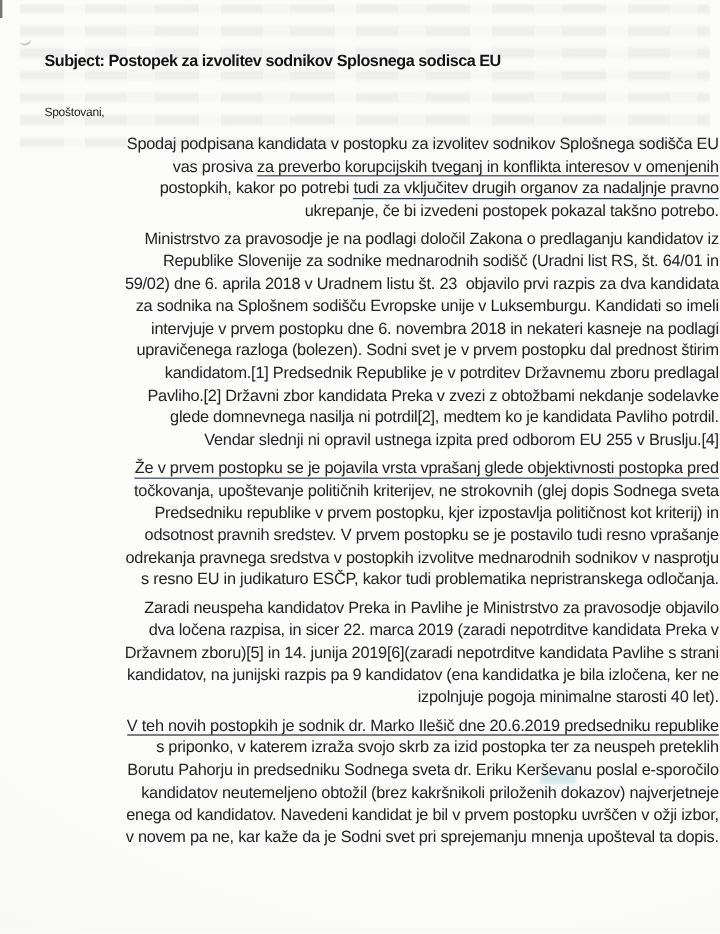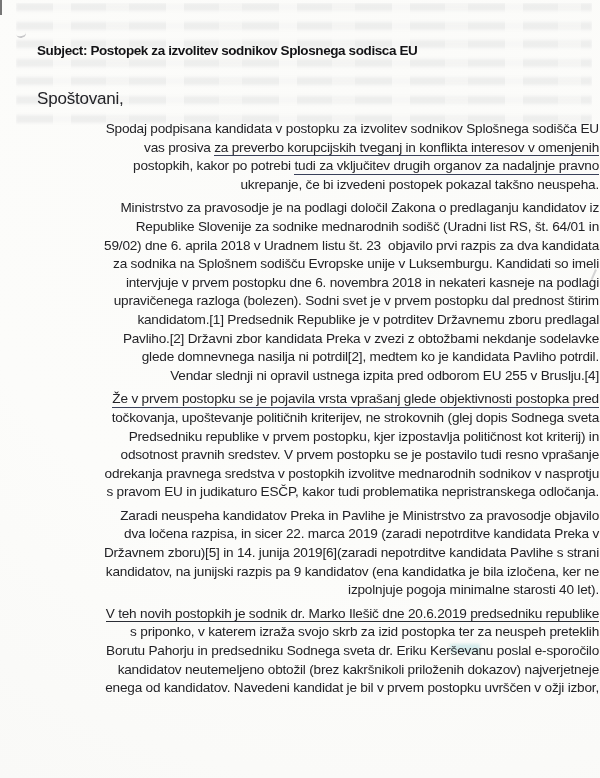--- a/index.html
+++ b/index.html
@@ -50,21 +50,21 @@
   .subject{
     margin-top:43px;
     font-size:13.5px;
     font-weight:bold;
     letter-spacing:-0.4px;
     color:#141417;
   }
   .salutation{
     margin-top:31px;
     margin-bottom:11px;
-    font-size:17px;
+    font-size:10px;
     letter-spacing:-0.2px;
   }
   .para{margin:0 0 5px 0;text-align:right;}
   .line{
     font-size:13.6px;
     line-height:18.6px;
     letter-spacing:-0.2px;
     white-space:pre-wrap;
   }
   .ul{padding-bottom:0.5px;}
@@ -81,51 +81,52 @@
   <div class="teal-smudge"></div>
   <div class="tick-mark"></div>
   <div class="content">
     <div class="subject">Subject: Postopek za izvolitev sodnikov Splosnega sodisca EU</div>
     <div class="salutation">Spoštovani,</div>
     <div class="body">
         <div class="para">
           <div class="line"><span>Spodaj podpisana kandidata v postopku za izvolitev sodnikov Splošnega sodišča EU</span></div>
           <div class="line"><span>vas prosiva </span><span class="ul pen">za preverbo korupcijskih tveganj in konflikta interesov v omenjenih</span></div>
           <div class="line"><span>postopkih, kakor po potrebi </span><span class="ul pen">tudi za vključitev drugih organov za nadaljnje pravno</span></div>
-          <div class="line"><span>ukrepanje, če bi izvedeni postopek pokazal takšno neuspeha.</span></div>
+          <div class="line"><span>ukrepanje, če bi izvedeni postopek pokazal takšno potrebo.</span></div>
         </div>
         <div class="para">
           <div class="line"><span>Ministrstvo za pravosodje je na podlagi določil Zakona o predlaganju kandidatov iz</span></div>
           <div class="line"><span>Republike Slovenije za sodnike mednarodnih sodišč (Uradni list RS, št. 64/01 in</span></div>
           <div class="line"><span>59/02) dne 6. aprila 2018 v Uradnem listu št. 23  objavilo prvi razpis za dva kandidata</span></div>
           <div class="line"><span>za sodnika na Splošnem sodišču Evropske unije v Luksemburgu. Kandidati so imeli</span></div>
           <div class="line"><span>intervjuje v prvem postopku dne 6. novembra 2018 in nekateri kasneje na podlagi</span></div>
           <div class="line"><span>upravičenega razloga (bolezen). Sodni svet je v prvem postopku dal prednost štirim</span></div>
           <div class="line"><span>kandidatom.[1] Predsednik Republike je v potrditev Državnemu zboru predlagal</span></div>
           <div class="line"><span>Pavliho.[2] Državni zbor kandidata Preka v zvezi z obtožbami nekdanje sodelavke</span></div>
           <div class="line"><span>glede domnevnega nasilja ni potrdil[2], medtem ko je kandidata Pavliho potrdil.</span></div>
           <div class="line"><span>Vendar slednji ni opravil ustnega izpita pred odborom EU 255 v Bruslju.[4]</span></div>
         </div>
         <div class="para">
           <div class="line"><span class="ul pen">Že v prvem postopku se je pojavila vrsta vprašanj glede objektivnosti postopka pred</span></div>
           <div class="line"><span>točkovanja, upoštevanje političnih kriterijev, ne strokovnih (glej dopis Sodnega sveta</span></div>
           <div class="line"><span>Predsedniku republike v prvem postopku, kjer izpostavlja političnost kot kriterij) in</span></div>
           <div class="line"><span>odsotnost pravnih sredstev. V prvem postopku se je postavilo tudi resno vprašanje</span></div>
           <div class="line"><span>odrekanja pravnega sredstva v postopkih izvolitve mednarodnih sodnikov v nasprotju</span></div>
-          <div class="line"><span>s pravom EU in judikaturo ESČP, kakor tudi problematika nepristranskega odločanja.</span></div>
+          <div class="line"><span>s resno EU in judikaturo ESČP, kakor tudi problematika nepristranskega odločanja.</span></div>
         </div>
         <div class="para">
           <div class="line"><span>Zaradi neuspeha kandidatov Preka in Pavlihe je Ministrstvo za pravosodje objavilo</span></div>
           <div class="line"><span>dva ločena razpisa, in sicer 22. marca 2019 (zaradi nepotrditve kandidata Preka v</span></div>
           <div class="line"><span>Državnem zboru)[5] in 14. junija 2019[6](zaradi nepotrditve kandidata Pavlihe s strani</span></div>
           <div class="line"><span>kandidatov, na junijski razpis pa 9 kandidatov (ena kandidatka je bila izločena, ker ne</span></div>
           <div class="line"><span>izpolnjuje pogoja minimalne starosti 40 let).</span></div>
         </div>
         <div class="para">
           <div class="line"><span class="ul rule">V teh novih postopkih je sodnik dr. Marko Ilešič dne 20.6.2019 predsedniku republike</span></div>
           <div class="line"><span>s priponko, v katerem izraža svojo skrb za izid postopka ter za neuspeh preteklih</span></div>
           <div class="line"><span>Borutu Pahorju in predsedniku Sodnega sveta dr. Eriku Kerševanu poslal e-sporočilo</span></div>
           <div class="line"><span>kandidatov neutemeljeno obtožil (brez kakršnikoli priloženih dokazov) najverjetneje</span></div>
           <div class="line"><span>enega od kandidatov. Navedeni kandidat je bil v prvem postopku uvrščen v ožji izbor,</span></div>
+          <div class="line"><span>v novem pa ne, kar kaže da je Sodni svet pri sprejemanju mnenja upošteval ta dopis.</span></div>
         </div>
       </div>
   </div>
 </div>
 
 </body></html>

